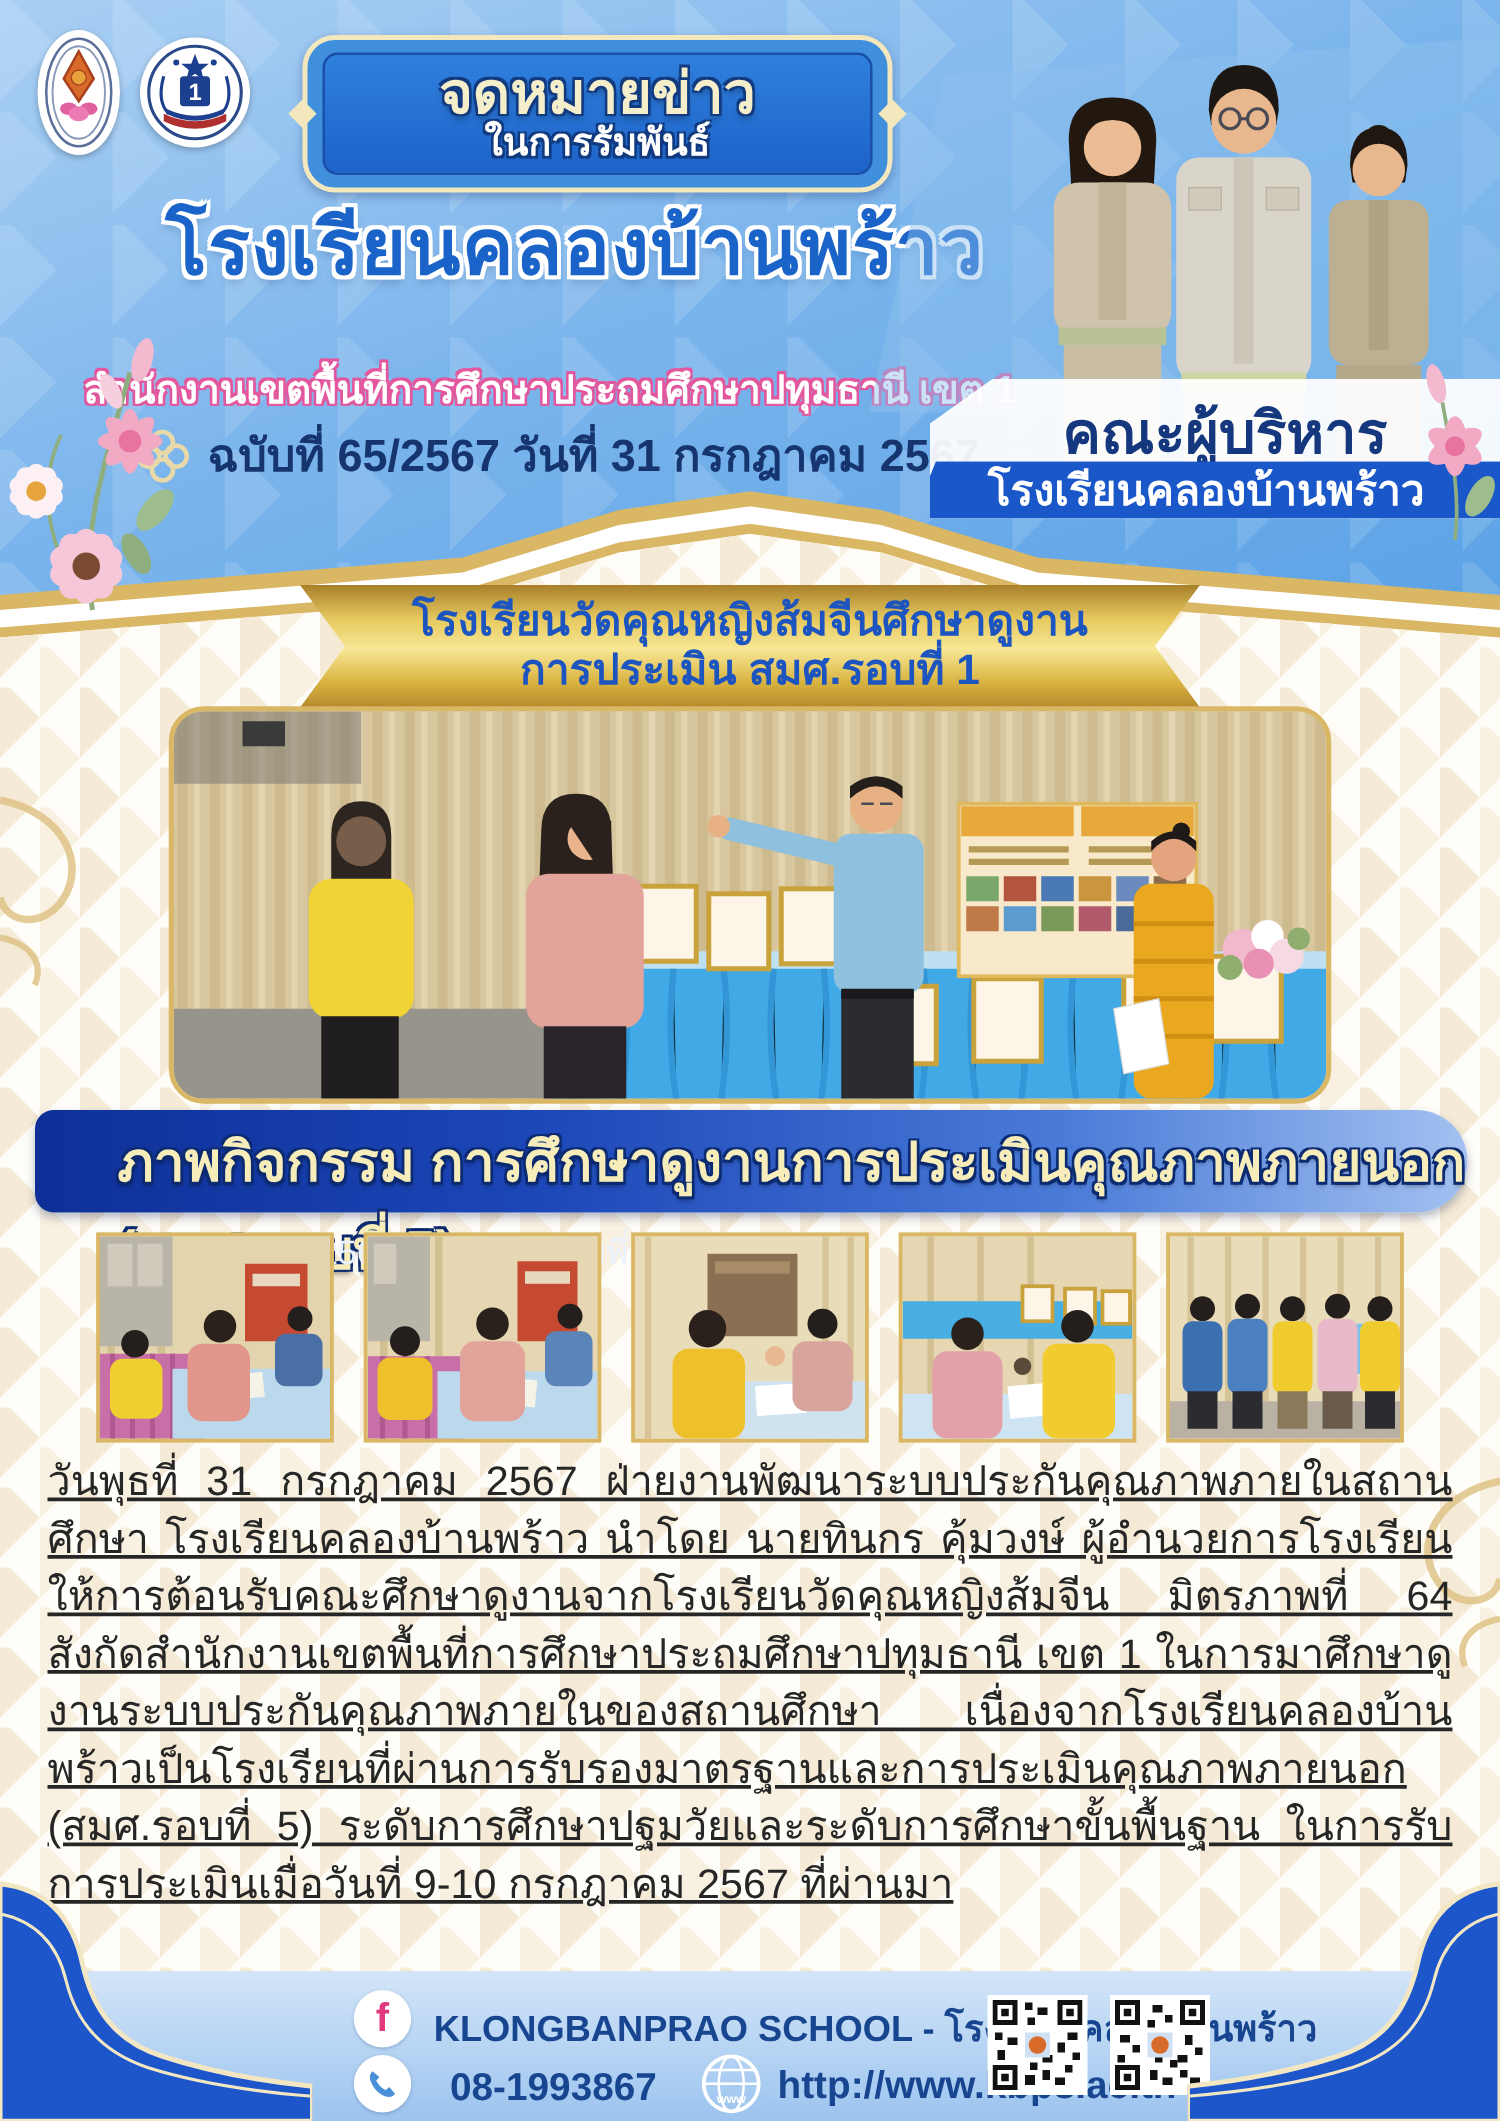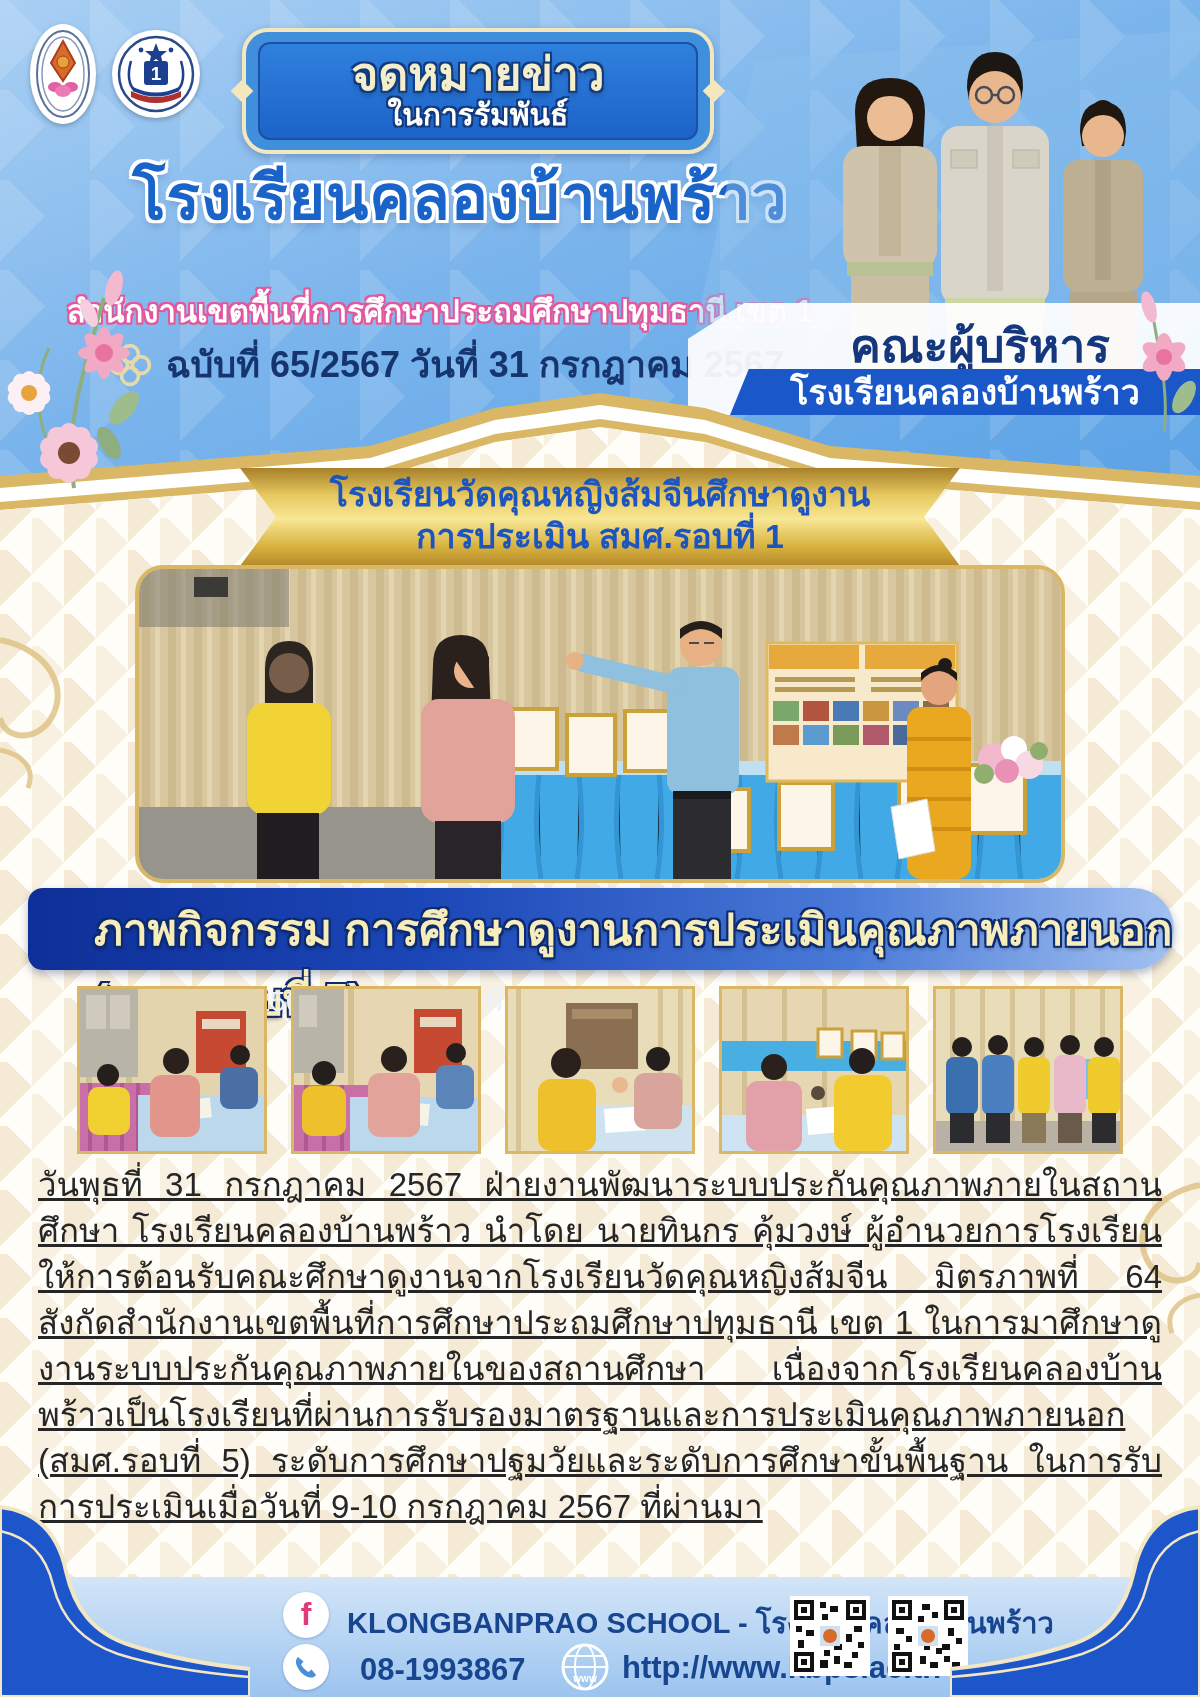--- a/index.html
+++ b/index.html
@@ -32,21 +32,21 @@
     text-shadow:-3px -3px 0 #fff,3px -3px 0 #fff,-3px 3px 0 #fff,3px 3px 0 #fff,0 -3px 0 #fff,0 3px 0 #fff,-3px 0 0 #fff,3px 0 0 #fff,0 6px 8px rgba(10,40,100,.25);}
   .school-eng{position:absolute;left:100px;top:228px;width:720px;text-align:center;
     font-size:36px;font-weight:700;color:#2a6fd2;letter-spacing:7px;}
   .district{position:absolute;left:60px;top:286px;width:760px;text-align:center;
     font-size:31px;font-weight:700;color:#ffffff;
     text-shadow:-2px -2px 0 #e2579e,2px -2px 0 #e2579e,-2px 2px 0 #e2579e,2px 2px 0 #e2579e,0 2px 0 #e2579e,0 -2px 0 #e2579e;}
   .issue-row{position:absolute;left:108px;top:336px;display:flex;align-items:center;gap:14px;}
   .issue-text{font-size:36px;font-weight:800;color:#16356f;}
 
   .admin-photo{position:absolute;right:0;top:0;width:505px;height:400px;}
-  .admin-band{position:absolute;right:0;top:303px;width:512px;height:112px;
+  .admin-band{position:absolute;right:0;top:303px;width:456px;height:112px;
     background:rgba(255,255,255,.93);
     clip-path:polygon(0 32%,11% 0,100% 0,100% 100%,0 100%);}
   .admin-l1{position:absolute;right:0;top:6px;width:440px;text-align:center;
     font-size:46px;font-weight:800;color:#14377d;}
   .admin-strip{position:absolute;right:0;bottom:0;width:470px;height:46px;background:#1a57c8;
     clip-path:polygon(4% 0,100% 0,100% 100%,0 100%);
     display:flex;align-items:center;justify-content:center;}
   .admin-l2{font-size:34px;font-weight:800;color:#ffffff;}
 
   .flowers-left{position:absolute;left:-6px;top:258px;z-index:6;}
@@ -64,21 +64,21 @@
       conic-gradient(from 225deg at 50% 38%, #f8f0e0 90deg, transparent 90deg);
     background-size:64px 64px,64px 64px;background-position:0 0,32px 32px;
     clip-path:polygon(0 88px,370px 58px,495px 20px,600px 5px,705px 20px,830px 58px,1200px 88px,1200px 100%,0 100%);}
 
   
   .ribbon{position:absolute;left:240px;top:468px;width:720px;height:98px;z-index:5;
     background:linear-gradient(180deg,#a8802a 0%,#e7c95f 28%,#f8e795 52%,#d8b23f 80%,#b5892c 100%);
     clip-path:polygon(0 0,100% 0,95% 50%,100% 100%,0 100%,5% 50%);
     display:flex;flex-direction:column;align-items:center;justify-content:center;gap:2px;
     box-shadow:0 4px 10px rgba(120,90,20,.35);}
-  .ribbon-l1{font-size:34px;font-weight:800;color:#1d55c0;line-height:1.1;font-family:Liberation Mono, monospace;}
+  .ribbon-l1{font-size:34px;font-weight:800;color:#1d55c0;line-height:1.1;}
   .ribbon-l2{font-size:34px;font-weight:800;color:#1d55c0;line-height:1.1;}
 
   
   .main-photo{position:absolute;left:135px;top:565px;width:930px;height:318px;z-index:5;
     border:4px solid #d9b765;border-radius:28px;overflow:hidden;background:#d8c69e;}
 
   
   .caption-bar{position:absolute;left:28px;top:888px;width:1146px;height:82px;z-index:5;
     border-radius:16px 44px 44px 16px;
     background:linear-gradient(90deg,#0e2f97 0%,#1c47b8 35%,#4a7bd8 72%,#a3c1f1 100%);

